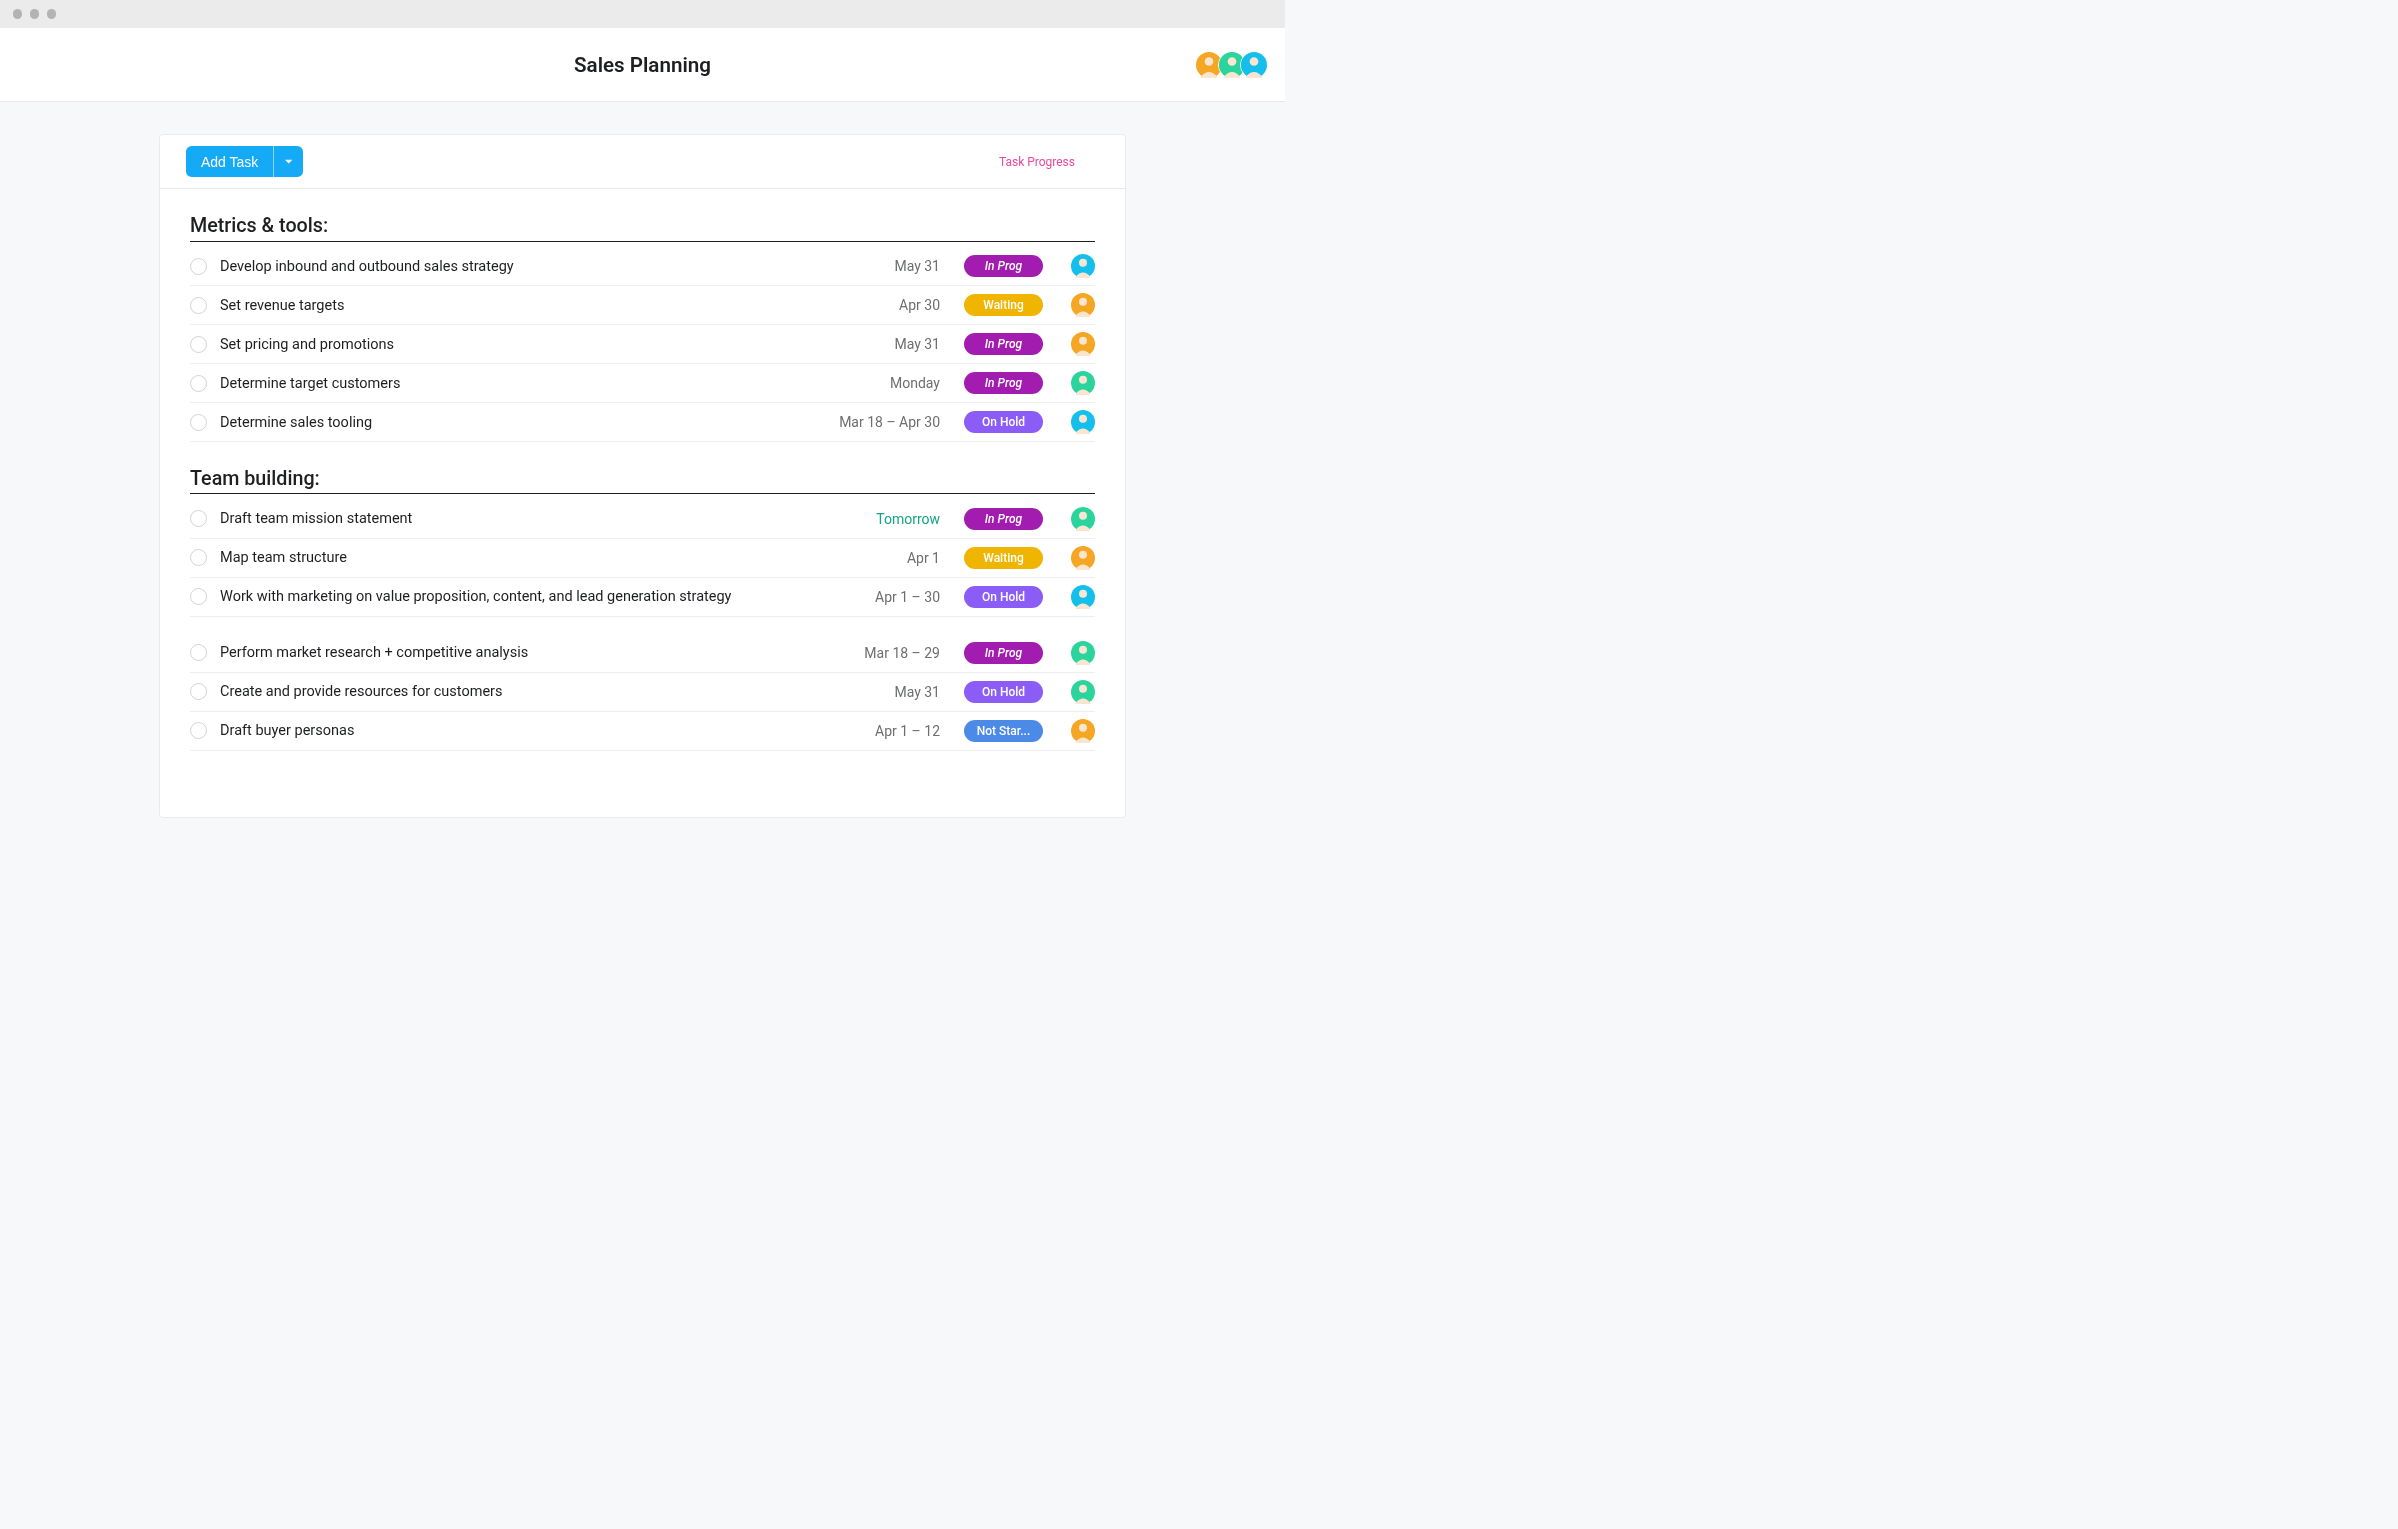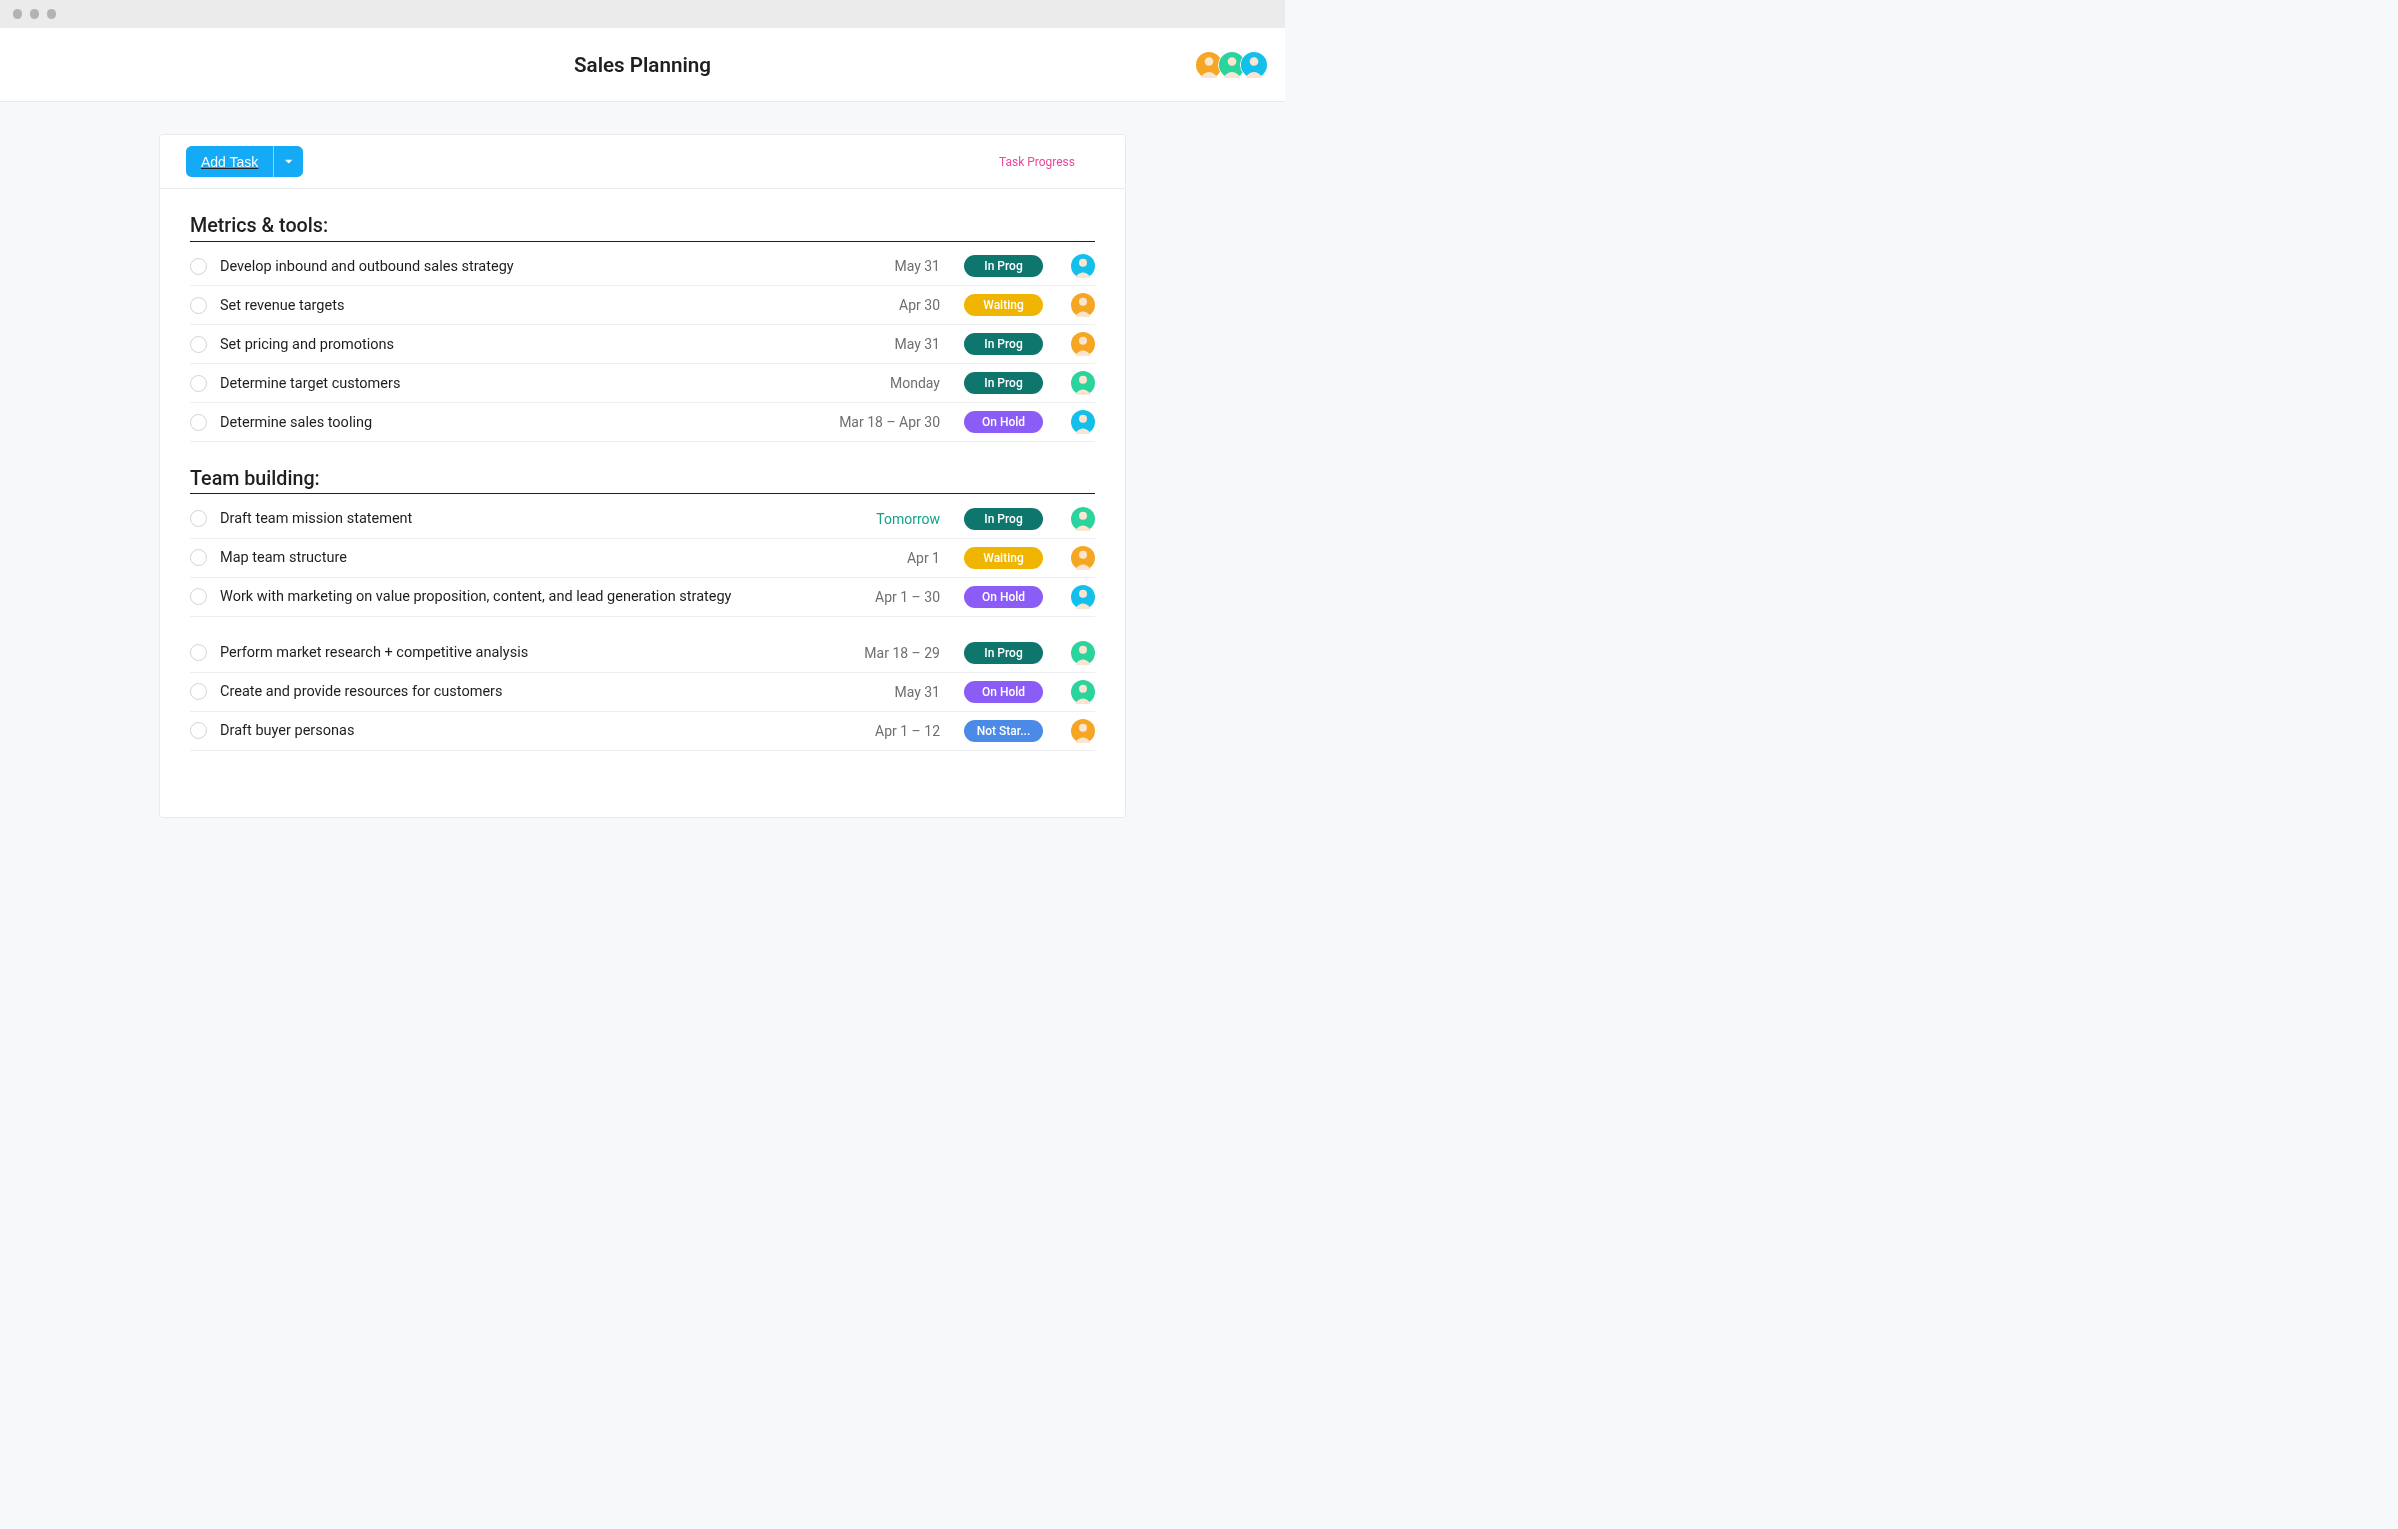--- a/index.html
+++ b/index.html
@@ -74,21 +74,20 @@
   }
 
   .card-toolbar {
     display: flex;
     align-items: center;
     padding: 11.2px 26px;
     border-bottom: 0.9px solid #e8eaed;
   }
   .add-task-group {
     display: flex;
-    text-decoration: underline;
   }
   .add-task-btn {
     background: #14aaf5;
     color: #fff;
     border: none;
     font-size: 14px;
     font-weight: 500;
     padding: 7.5px 15px;
     border-radius: 5.6px 0 0 5.6px;
     cursor: pointer;
@@ -166,21 +165,21 @@
     font-size: 12px;
     font-weight: 500;
     color: #fff;
     border-radius: 936px;
     padding: 3.7px 0;
     flex-shrink: 0;
     margin-right: 28px;
     white-space: nowrap;
     overflow: hidden;
   }
-  .status-inprog  { background: #0f766e; }
+  .status-inprog  { background: #a21caf; font-style: italic; }
   .status-waiting { background: #f0b500; }
   .status-onhold  { background: #8b5cf6; }
   .status-notstar { background: #4c8ae8; }
 
   .row-avatar {
     width: 24px; height: 24px;
     border-radius: 50%;
     flex-shrink: 0;
   }
   .row-avatar svg { width: 100%; height: 100%; display: block; }

